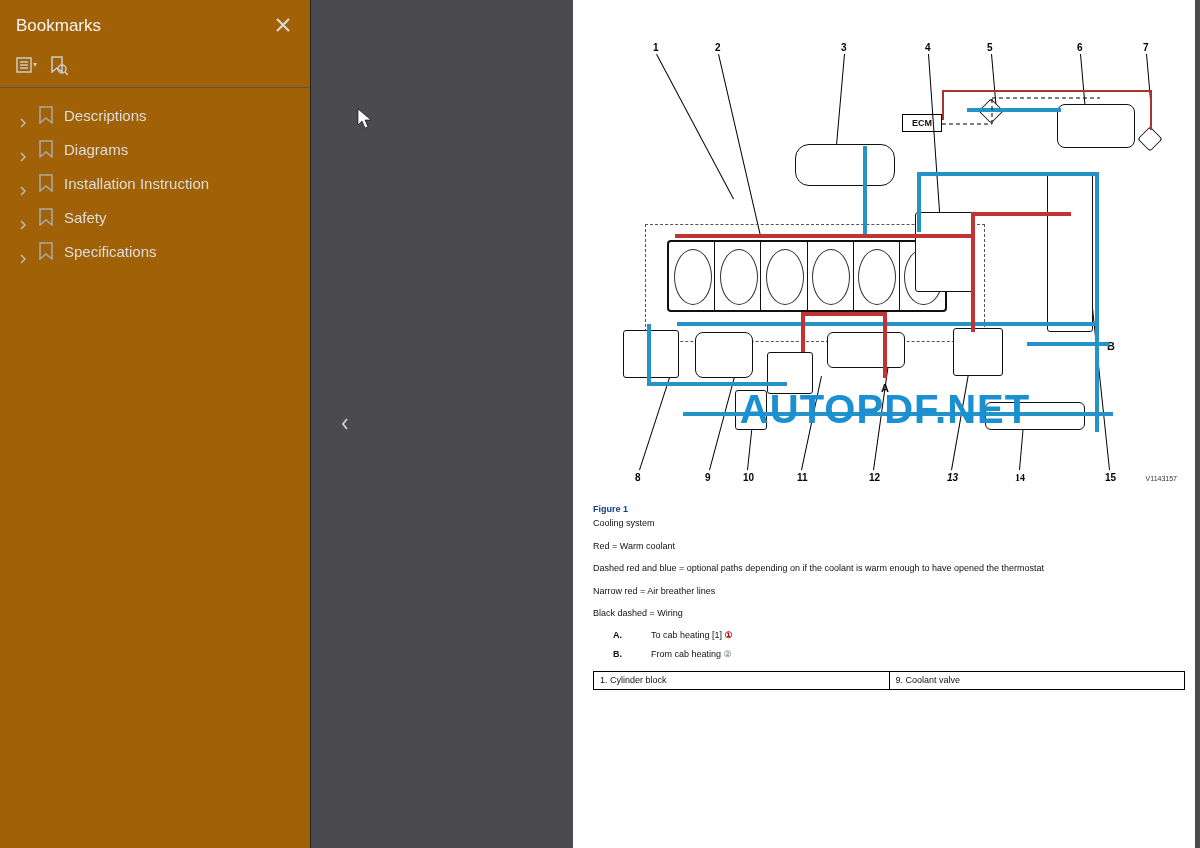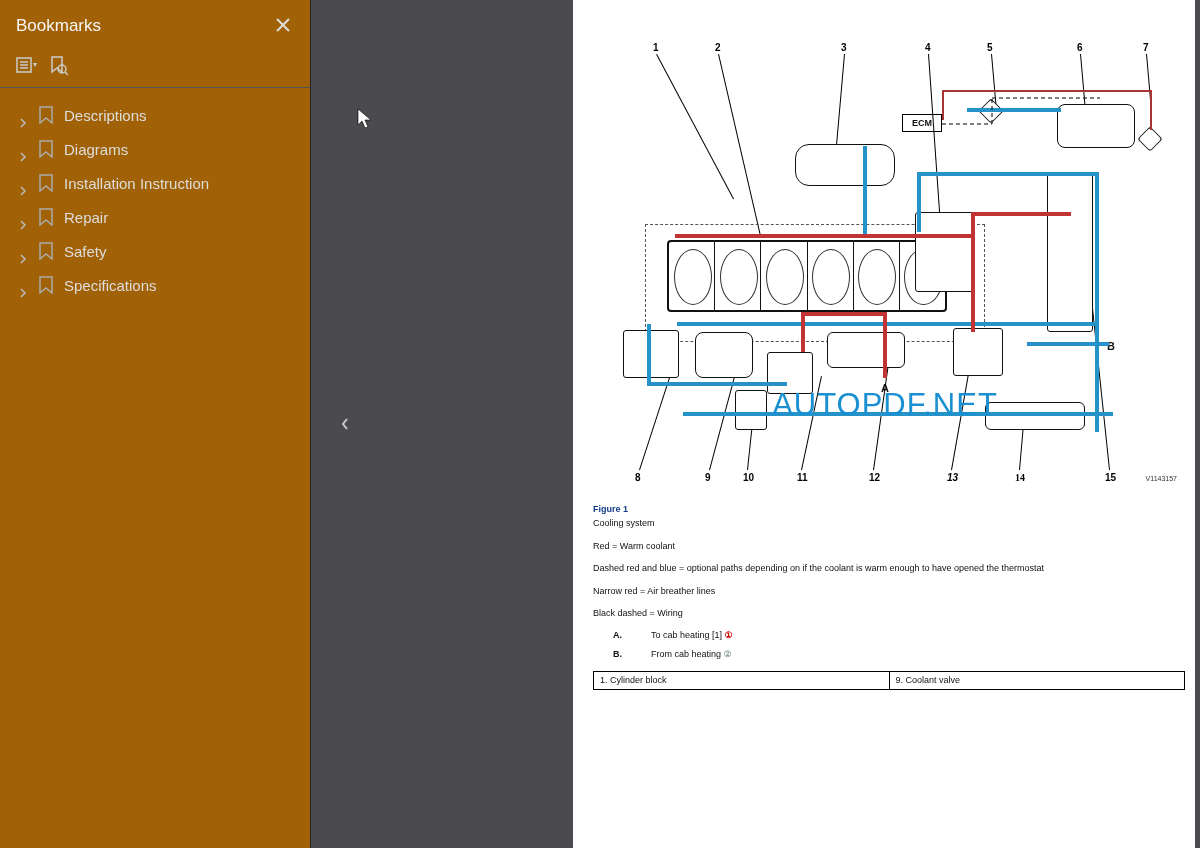--- a/index.html
+++ b/index.html
@@ -62,21 +62,21 @@
   .rect { border-radius: 3px; }
 
   
   .pipe { position:absolute; }
   .pipe.blue { background:#2593c8; }
   .pipe.red  { background:#c23333; }
   .pipe.thinred { background:#a33; }
 
   .watermark {
     position:absolute; left:0; top:375px; width:100%; text-align:center;
-    font-size: 31px; font-weight:400; letter-spacing:1px;
+    font-size: 40px; font-weight:700; letter-spacing:1px;
     color:#1a8fd1; pointer-events:none;
     font-family: Arial, sans-serif;
   }
   .partno { position:absolute; right:6px; bottom:0; font-size:7px; color:#333; }
 
   .ab-label { position:absolute; font-size:11px; font-weight:700; }
 
   
   .doc-text { font-size: 9px; line-height: 1.6; color:#111; padding-left: 6px; }
   .doc-text .figlabel { font-weight:700; color:#153d8a; }
@@ -158,29 +158,20 @@
           </svg></span>
       <span>Installation Instruction</span>
     </div>
     <div class="bm-row">
       <span class="chev"><svg viewBox="0 0 10 10">
             <path d="M3 1 L7 5 L3 9" stroke="#bbb" stroke-width="1.5" fill="none"></path>
           </svg></span>
       <span class="ribbon"><svg viewBox="0 0 16 18">
             <path d="M2 1 H14 V17 L8 12 L2 17 Z" fill="none" stroke="#aaa" stroke-width="1.5"></path>
           </svg></span>
-      <span>Repair</span>
-    </div>
-    <div class="bm-row">
-      <span class="chev"><svg viewBox="0 0 10 10">
-            <path d="M3 1 L7 5 L3 9" stroke="#bbb" stroke-width="1.5" fill="none"></path>
-          </svg></span>
-      <span class="ribbon"><svg viewBox="0 0 16 18">
-            <path d="M2 1 H14 V17 L8 12 L2 17 Z" fill="none" stroke="#aaa" stroke-width="1.5"></path>
-          </svg></span>
       <span>Safety</span>
     </div>
     <div class="bm-row">
       <span class="chev"><svg viewBox="0 0 10 10">
             <path d="M3 1 L7 5 L3 9" stroke="#bbb" stroke-width="1.5" fill="none"></path>
           </svg></span>
       <span class="ribbon"><svg viewBox="0 0 16 18">
             <path d="M2 1 H14 V17 L8 12 L2 17 Z" fill="none" stroke="#aaa" stroke-width="1.5"></path>
           </svg></span>
       <span>Specifications</span>

